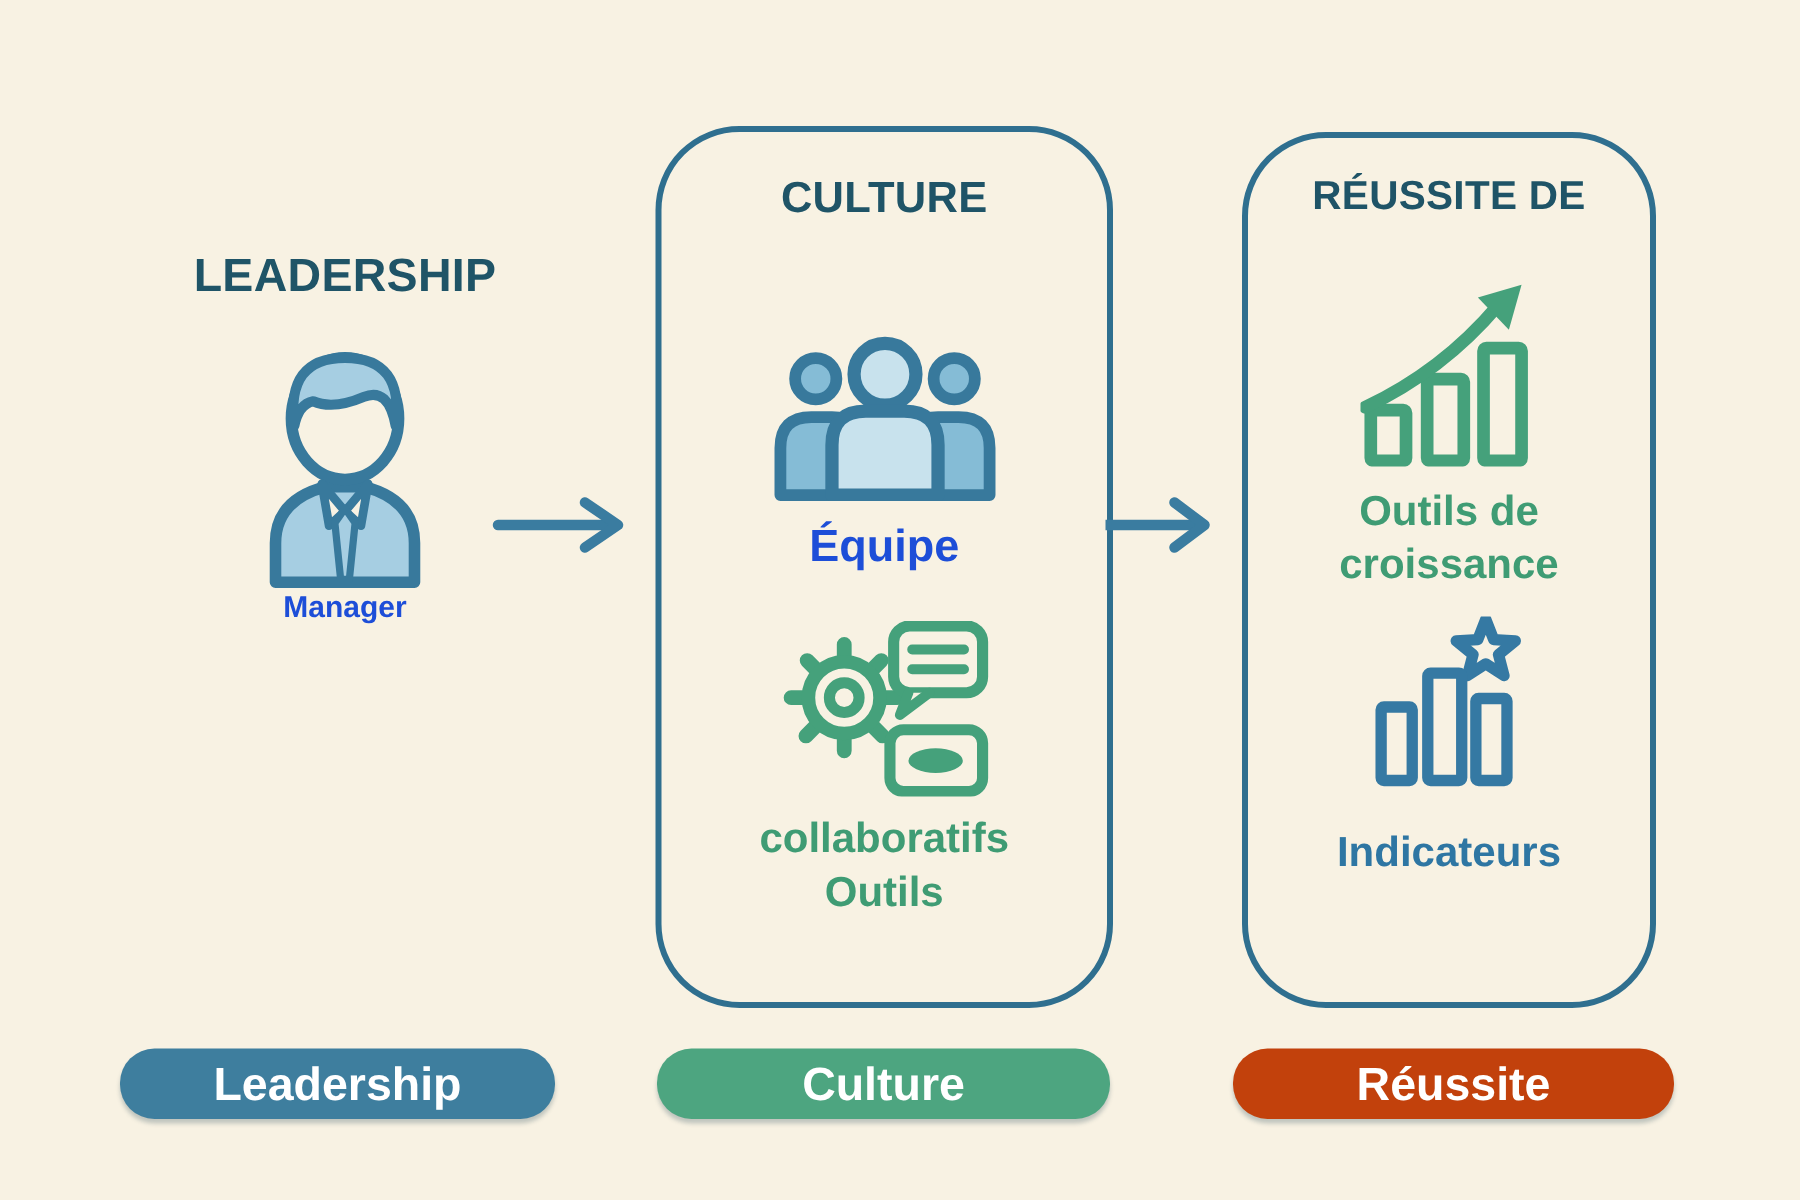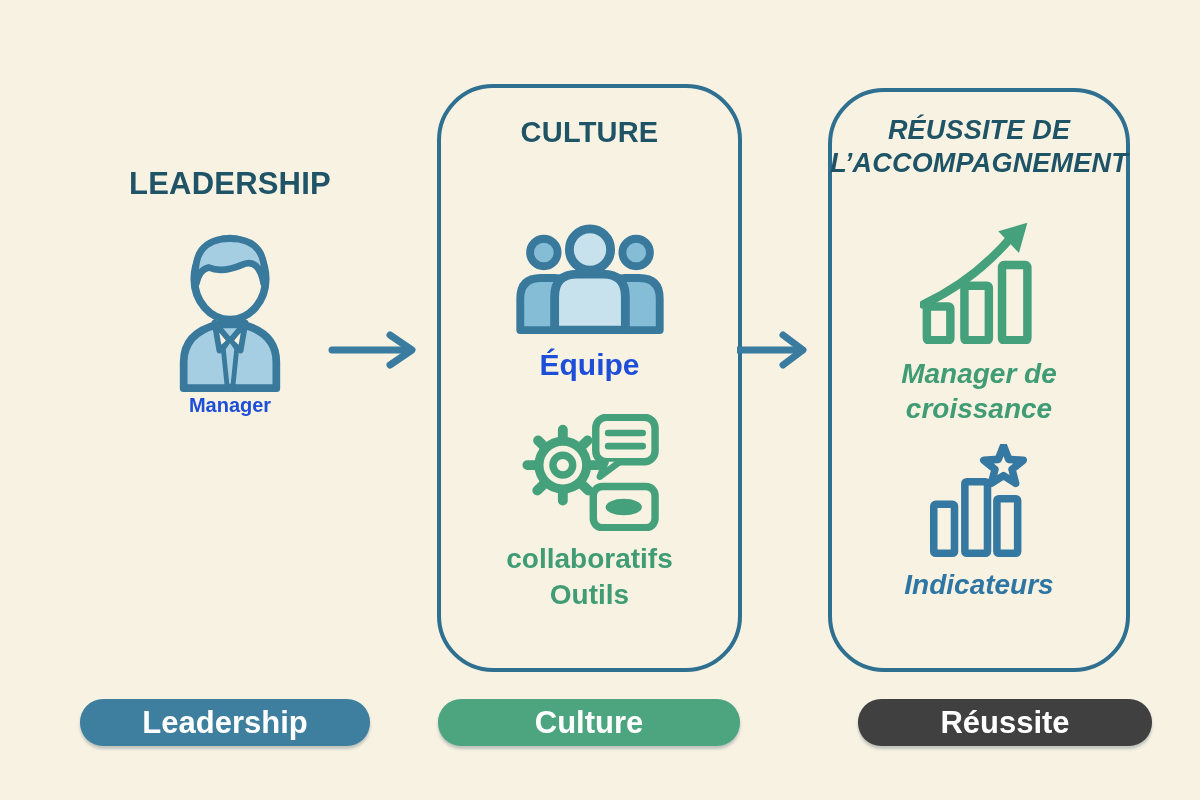--- a/index.html
+++ b/index.html
@@ -30,48 +30,48 @@
   .left-col svg { margin-top:24px; display:block; }
   .manager-label { font-size:20px; margin-top:2px; }
 
   
   .card {
     position:absolute; border:4px solid #2F6F8F; border-radius:56px;
     background:transparent; text-align:center;
     display:flex; flex-direction:column; align-items:center;
   }
   .card-center { left:437px; top:84px;  width:305px; height:588px; }
-  .card-right  { left:828px; top:88px;  width:302px; height:584px;font-style:italic; }
+  .card-right  { left:828px; top:88px;  width:276px; height:584px; }
   .card-center .sec-title { margin-top:26px; font-size:29px; line-height:36px; }
   .card-right  .sec-title { margin-top:22px; font-size:27px; line-height:33px; }
 
   .team-icon   { margin-top:74px; }
   .equipe-label{ margin-top:14px; font-size:30px; }
   .gearchat-icon { margin-top:32px; }
   .outils-label { margin-top:10px; font-size:28px; line-height:36px; }
 
   .growth-icon { margin-top:40px; }
   .leviers-label { margin-top:12px; font-size:28px; line-height:35px; }
   .success-icon { margin-top:18px; }
-  .indicateurs-label { margin-top:8px; font-size:28px; line-height:35px; }
+  .indicateurs-label { margin-top:24px; font-size:28px; line-height:35px; }
 
   
   .arrow { position:absolute; }
   .arrow-1 { left:328px; top:330px; }
   .arrow-2 { left:737px; top:330px; }
 
   
   .pill {
     position:absolute; top:699px; height:47px; border-radius:23px;
     color:#FFFFFF; font-weight:bold; font-size:31px; line-height:47px;
     text-align:center; box-shadow:0 3px 3px rgba(46,80,95,.28);
   }
   .pill-leadership { left:80px;  width:290px; background:#3E7E9E; }
   .pill-culture    { left:438px; width:302px; background:#4DA580; }
-  .pill-reussite   { left:858px; width:294px; background:#404040; }
+  .pill-reussite   { left:822px; width:294px; background:#c2410c; }
 </style>
 </head>
 <body>
 
 <div class="canvas">
 
   <section class="left-col">
     <h2 class="sec-title">
       <span class="line">LEADERSHIP</span>
     </h2>
@@ -135,35 +135,34 @@
   </section>
 
   <svg class="arrow arrow-2" width="82" height="40" viewBox="0 0 82 40">
     <path d="M0,20 H62" stroke="#3A7CA0" stroke-width="7" stroke-linecap="round" fill="none"></path>
     <path d="M46,5 L66,20 L46,35" stroke="#3A7CA0" stroke-width="7" stroke-linecap="round" stroke-linejoin="round" fill="none"></path>
   </svg>
 
   <section class="card card-right">
     <h2 class="sec-title">
       <span class="line">RÉUSSITE DE</span>
-      <span class="line">L’ACCOMPAGNEMENT</span>
     </h2>
 
     <svg class="growth-icon" width="118" height="124" viewBox="0 0 125 132">
       <g fill="none" stroke="#45A17B" stroke-width="9" stroke-linejoin="round" stroke-linecap="round">
         <rect x="7" y="92" width="25" height="36" rx="2"></rect>
         <rect x="47" y="70" width="26" height="58" rx="2"></rect>
         <rect x="87" y="48" width="27" height="80" rx="2"></rect>
         <path d="M3,90 Q58,64 97,18"></path>
         <path d="M114,3 L83,12 L105,35 Z" fill="#45A17B" stroke="none"></path>
       </g>
     </svg>
 
     <div class="label-green leviers-label">
-      <span class="line">Manager de</span>
+      <span class="line">Outils de</span>
       <span class="line">croissance</span>
     </div>
 
     <svg class="success-icon" width="106" height="115" viewBox="0 0 112 122">
       <g fill="none" stroke="#3579A3" stroke-width="8" stroke-linejoin="round">
         <path d="M82,2 L87.6,16.3 L102.9,17.2 L91,26.9 L94.9,41.8 L82,33.5 L69.1,41.8 L73,26.9 L61.1,17.2 L76.4,16.3 Z"></path>
         <rect x="8" y="64" width="22" height="52" rx="2"></rect>
         <rect x="41" y="40" width="24" height="76" rx="2"></rect>
         <rect x="75" y="58" width="22" height="58" rx="2"></rect>
       </g>

